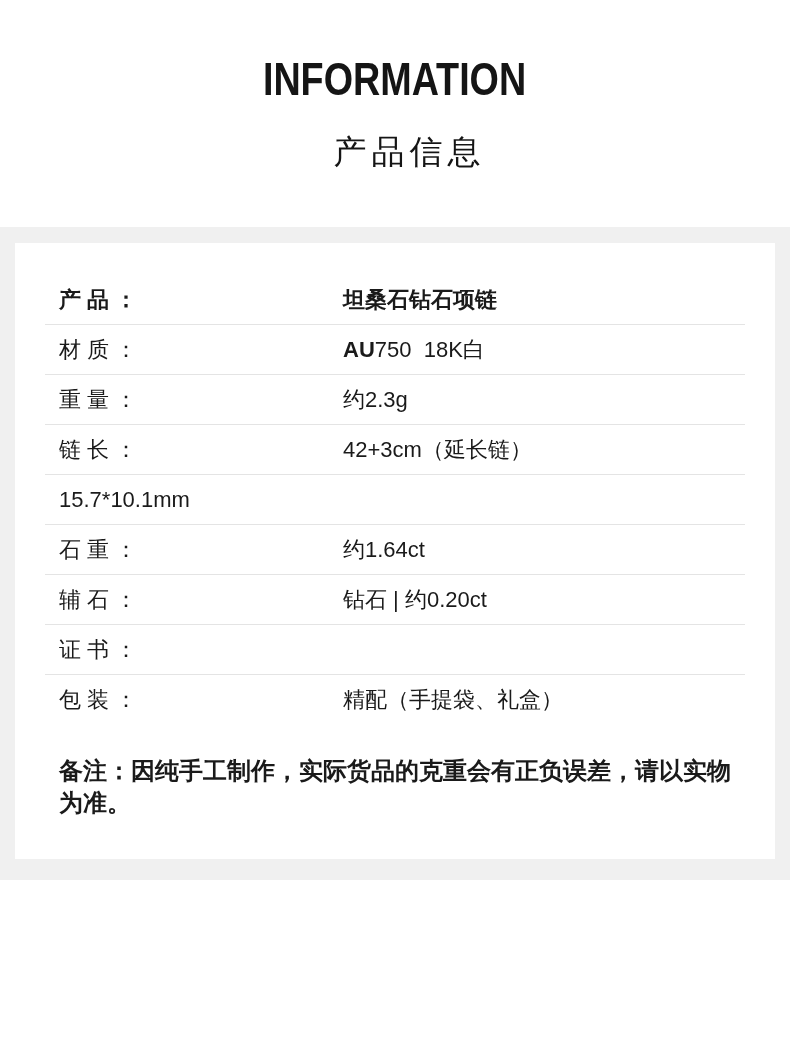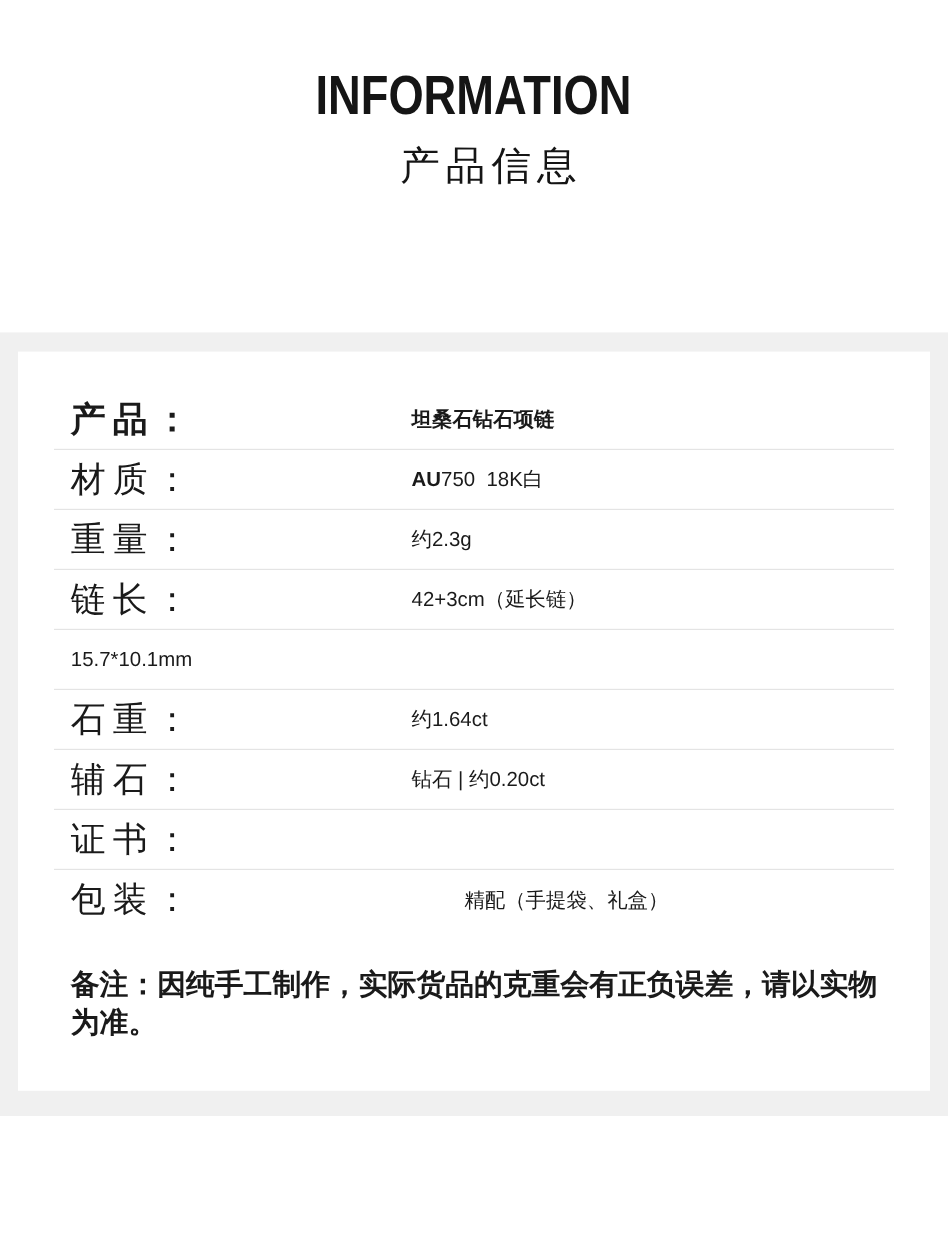--- a/index.html
+++ b/index.html
@@ -5,38 +5,38 @@
   * { box-sizing: border-box; margin: 0; padding: 0; }
   html, body { width: 790px; background: #ffffff; }
   body {
     font-family: "Liberation Sans", sans-serif;
     color: #141414;
     width: 790px;
     height: 1037px;
     overflow: hidden;
   }
   .header {
-    height: 277px;
+    height: 227px;
     background: #ffffff;
     text-align: center;
     padding-top: 56px;
   }
   .title-en {
     display: inline-block;
     font-size: 46px;
     font-weight: 700;
     letter-spacing: 0px;
     line-height: 1;
     color: #151515;
     transform: scaleX(0.82);
     transform-origin: center;
     white-space: nowrap;
   }
   .title-zh {
-    margin-top: 14px;
+    margin-top: 28px;
     font-size: 33px;
     font-weight: 500;
     letter-spacing: 5px;
     color: #151515;
     padding-left: 29px;
   }
   .gray-section {
     background: #f0f0f0;
     padding: 16px 15px 21px 15px;
   }
@@ -44,32 +44,32 @@
     background: #ffffff;
     padding: 32px 30px 40px 30px;
   }
   .spec-row {
     display: flex;
     align-items: center;
     height: 50px;
     padding: 0 14px;
     border-bottom: 1px solid #e4e4e4;
   }
-  .spec-row.no-border { border-bottom: none; gap: 44px; }
+  .spec-row.no-border { border-bottom: none; }
   .spec-label {
     width: 284px;
     flex: 0 0 284px;
-    font-size: 29px;
+    font-size: 22px;
     font-weight: 500;
     letter-spacing: 6px;
     color: #1a1a1a;
     white-space: nowrap;
   }
   .spec-value {
-    font-size: 17px;
+    font-size: 22px;
     font-weight: 500;
     color: #1a1a1a;
     white-space: nowrap;
   }
   .strong { font-weight: 700; }
   .note-row {
     margin-top: 30px;
     padding: 0 14px;
     font-size: 24px;
     font-weight: 600;

